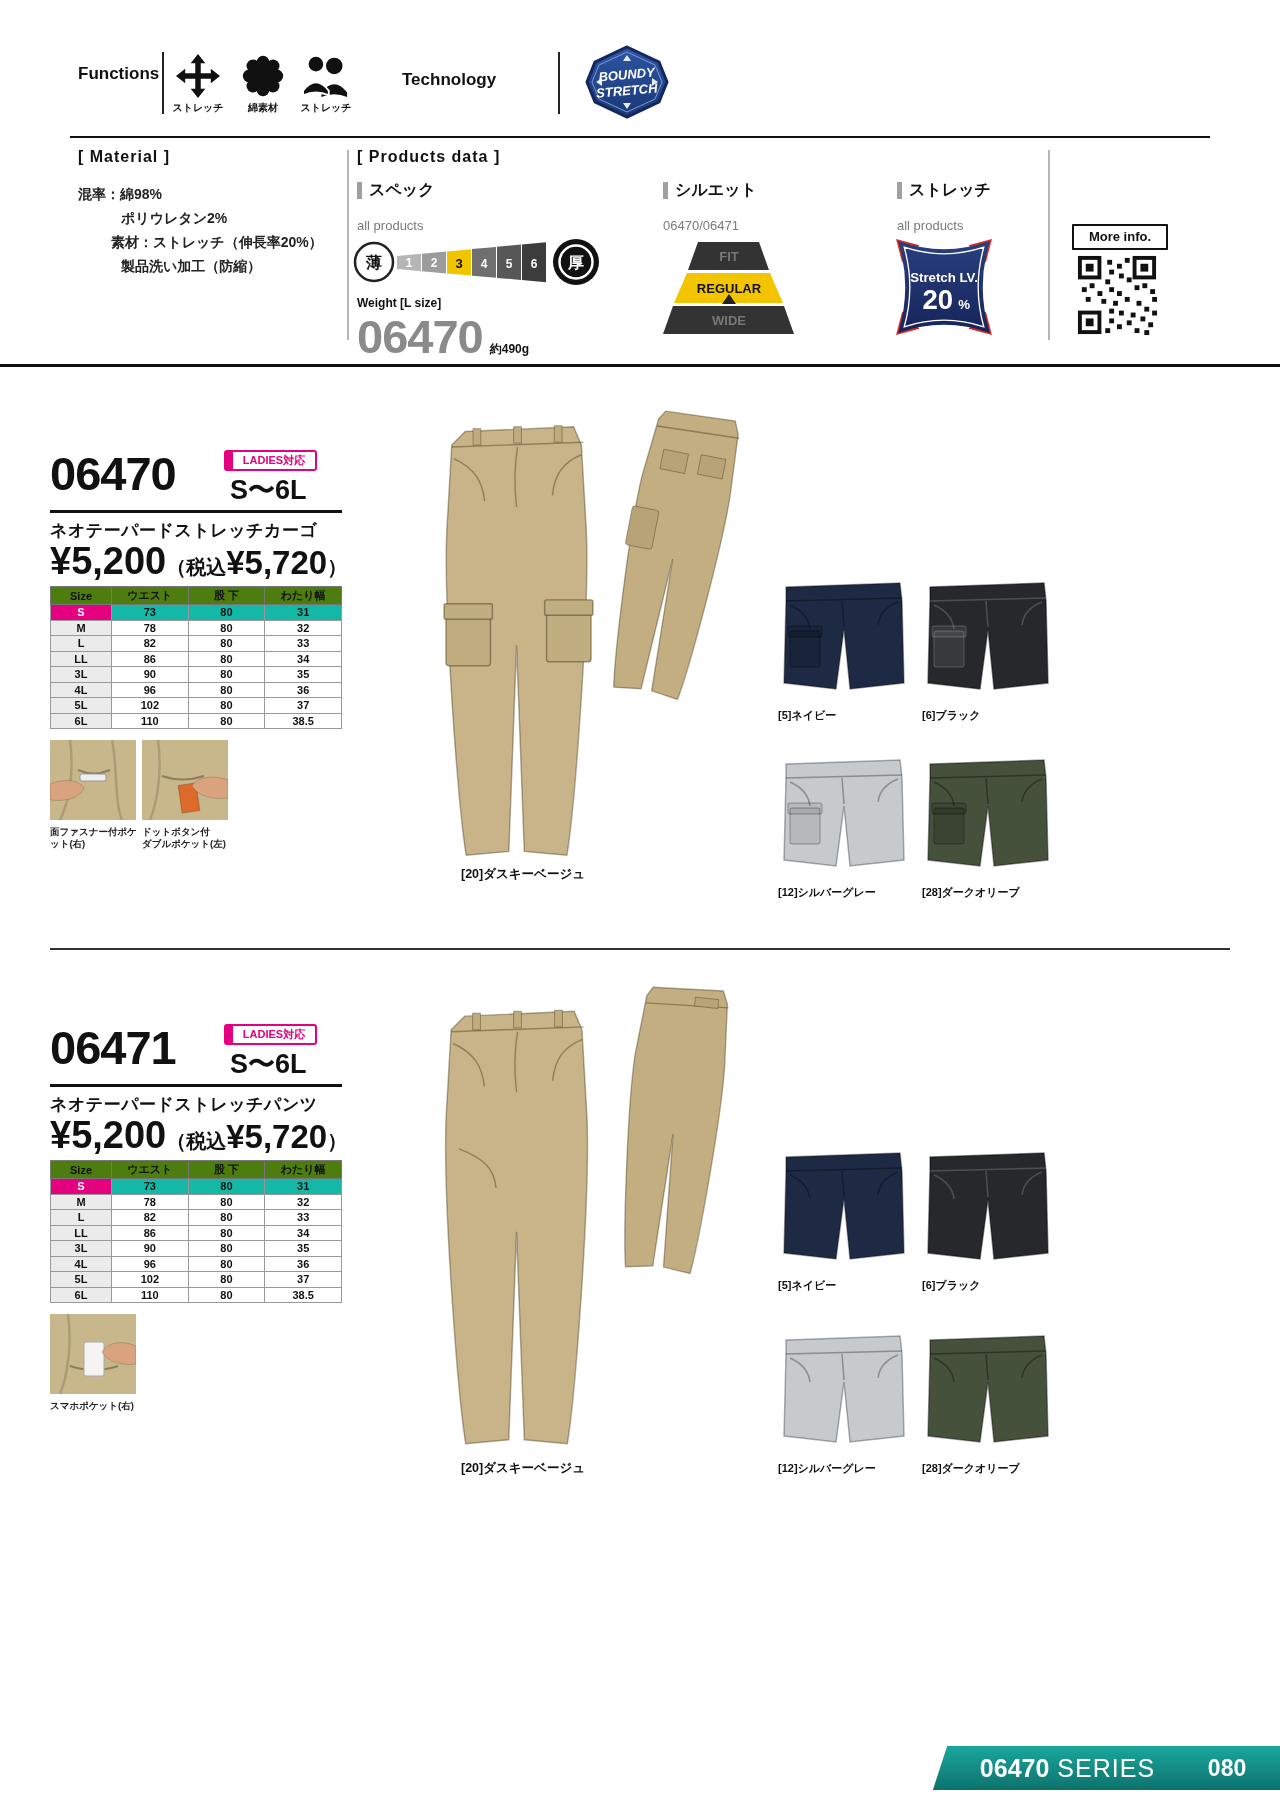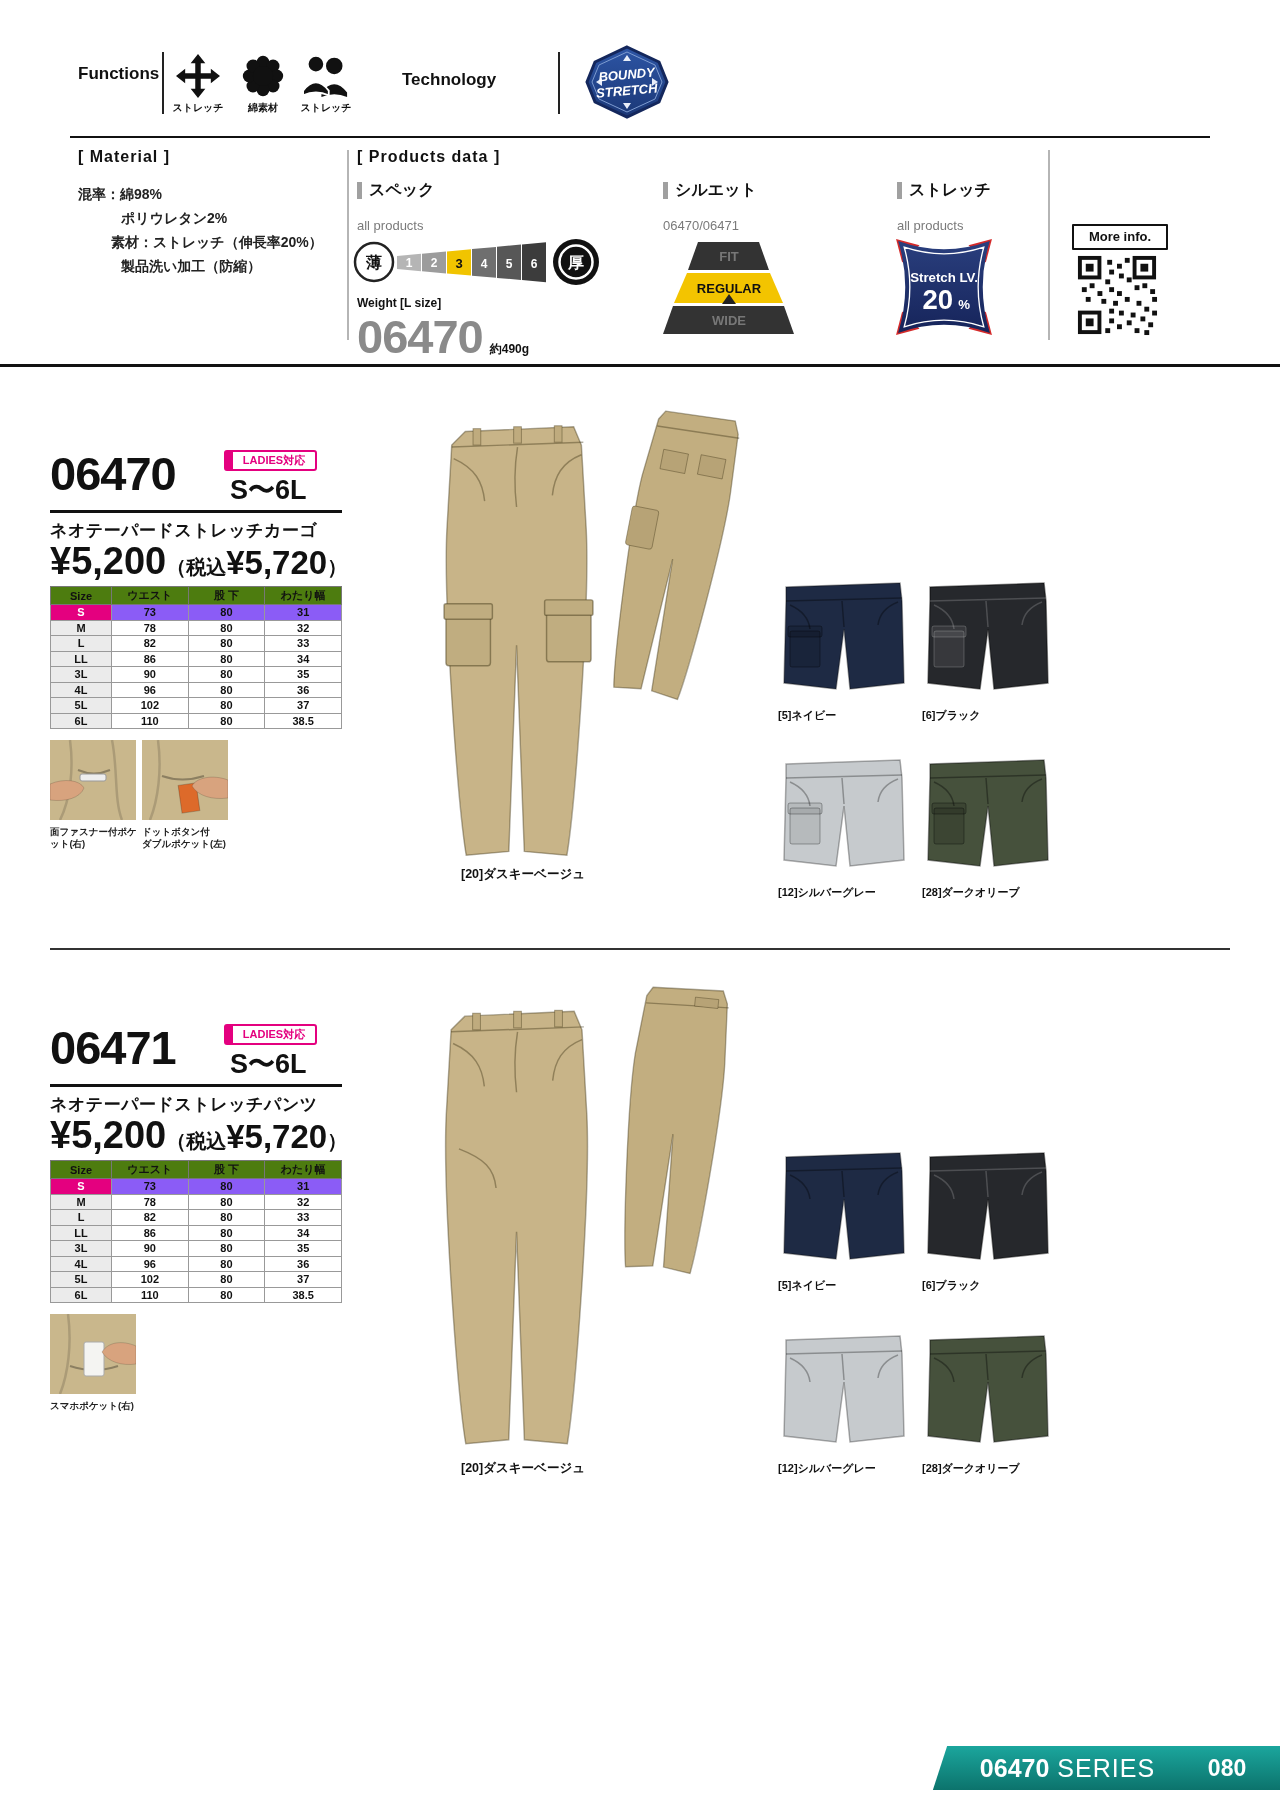--- a/index.html
+++ b/index.html
@@ -42,21 +42,21 @@
   .price-main{font-size:38px;}
   .price-tax-sm{font-size:20px;}
   .price-tax-lg{font-size:33px;}
   
   .size-table{left:50px;top:198px;border-collapse:collapse;table-layout:fixed;width:292px;
     font-size:11px;font-weight:bold;}
   .size-table th{background:#4d7c0f;border:1px solid #777;height:17px;padding:0;}
   .size-table th:first-child{width:60px;}
   .size-table td{border:1px solid #999;background:#fff;text-align:center;height:14.5px;padding:0;}
   .size-table td.szc{background:#ebebeb;}
-  .size-table tr.hl td{background:#8b5cf6;}
+  .size-table tr.hl td{background:#14b8a6;}
   .size-table tr.hl td.szc{background:#e4007f;color:#fff;}
   
   .thumb{width:86px;height:80px;}
   .thumb-cap{font-size:9.5px;font-weight:bold;color:#222;line-height:12px;}
   
   .photo{left:398px;top:12px;width:380px;}
   .main-caption{font-size:12.5px;font-weight:bold;text-align:center;width:250px;left:398px;}
   
   .swatch{width:130px;}
   .swatch svg{width:130px;height:138px;display:block;}

